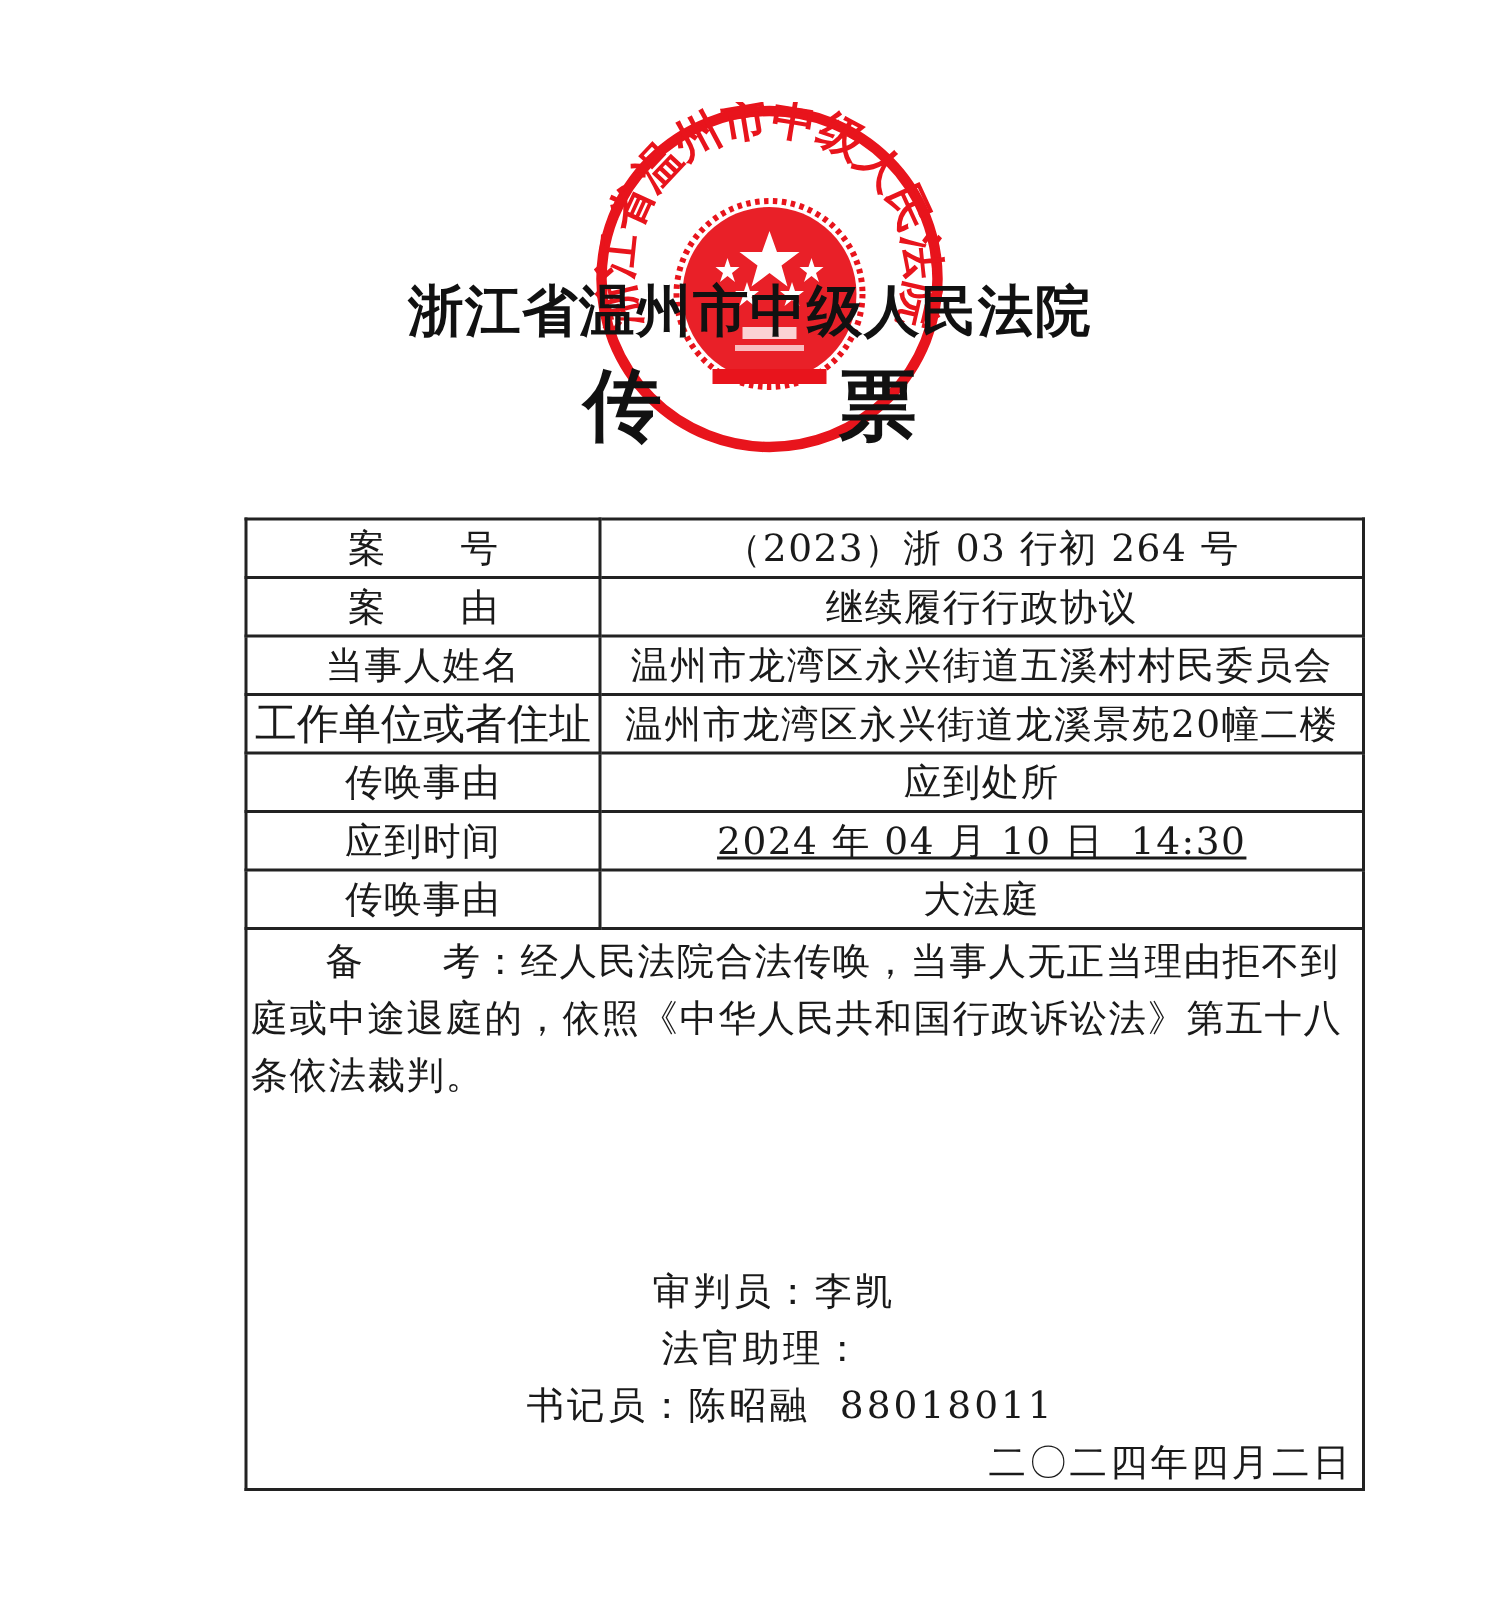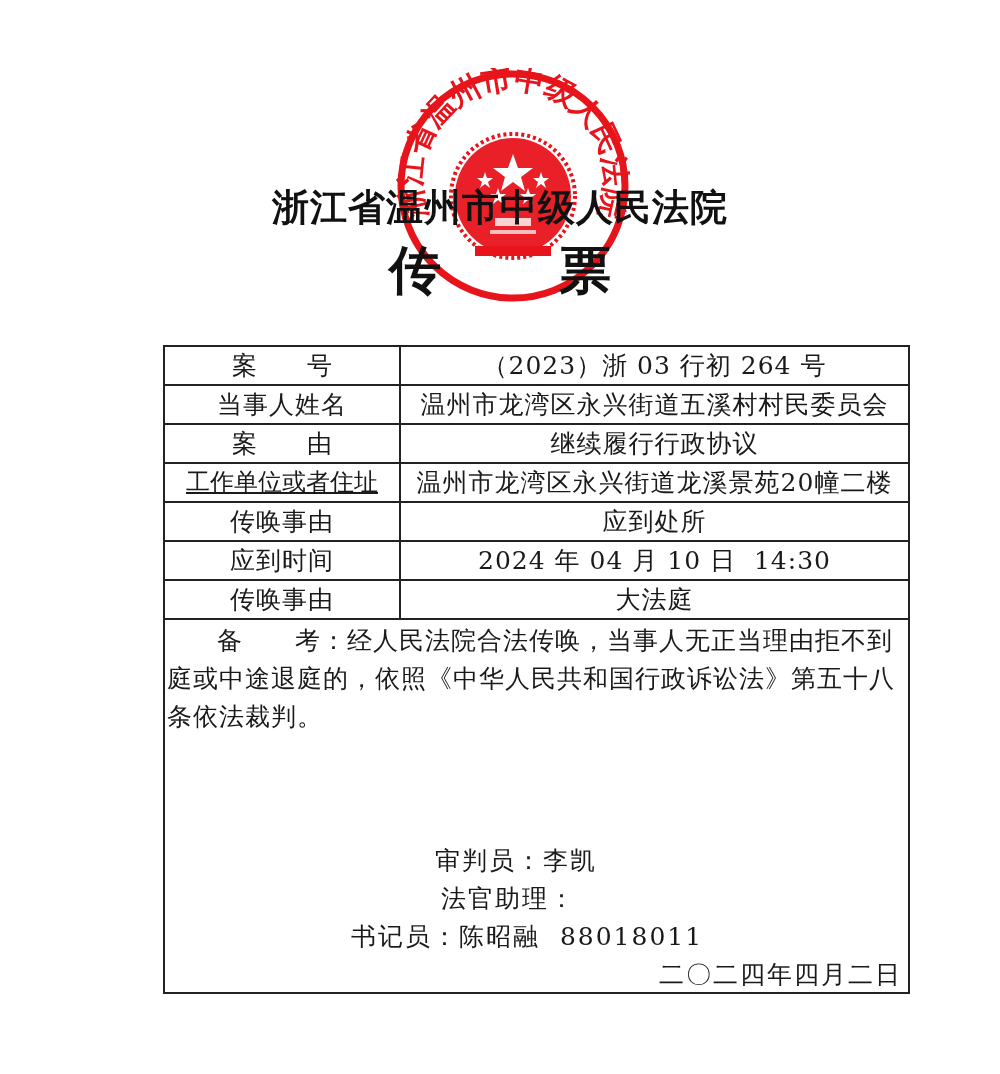--- a/index.html
+++ b/index.html
@@ -54,38 +54,38 @@
   <span>传</span><span class="gap"></span><span>票</span>
 </div>
 
 <table class="summons">
   <tbody>
       <tr>
     <td class="label spaced">案　　号</td>
     <td class="value">（2023）浙 03 行初 264 号</td>
   </tr>
   <tr>
+    <td class="label spaced">案　　由</td>
+    <td class="value">继续履行行政协议</td>
+  </tr>
+  <tr>
     <td class="label">当事人姓名</td>
     <td class="value">温州市龙湾区永兴街道五溪村村民委员会</td>
   </tr>
   <tr>
-    <td class="label spaced">案　　由</td>
-    <td class="value">继续履行行政协议</td>
-  </tr>
-  <tr>
-    <td class="label" style="letter-spacing:0;font-size:24px;text-decoration:underline;">工作单位或者住址</td>
+    <td class="label" style="letter-spacing:0;font-size:28px;">工作单位或者住址</td>
     <td class="value">温州市龙湾区永兴街道龙溪景苑20幢二楼</td>
   </tr>
   <tr>
     <td class="label">传唤事由</td>
     <td class="value">应到处所</td>
   </tr>
   <tr>
     <td class="label">应到时间</td>
-    <td class="value" style="white-space:pre;">2024 年 04 月 10 日  14:30</td>
+    <td class="value" style="white-space:pre;text-decoration:underline;">2024 年 04 月 10 日  14:30</td>
   </tr>
   <tr>
     <td class="label">传唤事由</td>
     <td class="value">大法庭</td>
   </tr>
   <tr>
     <td class="remarks" colspan="2">
       <div class="remark-text">备　　考：经人民法院合法传唤，当事人无正当理由拒不到庭或中途退庭的，依照《中华人民共和国行政诉讼法》第五十八条依法裁判。</div>
       <div class="sign" style="left:270px; top:222px;text-align:right;">审判员：李凯</div>
       <div class="sign" style="left:276px; top:260px;">法官助理：</div>

